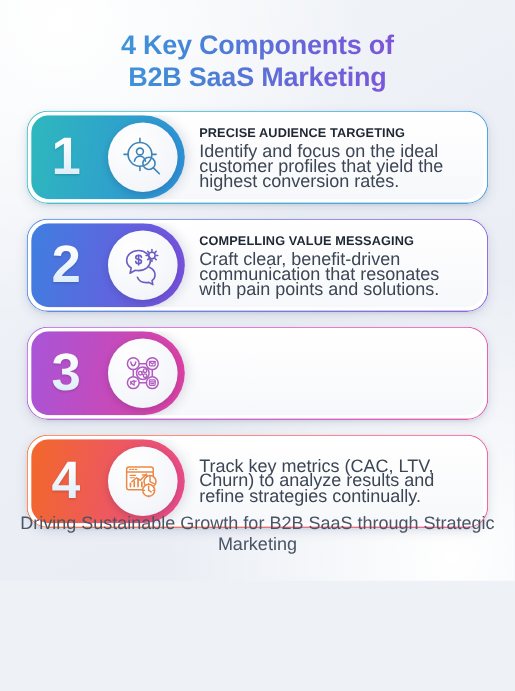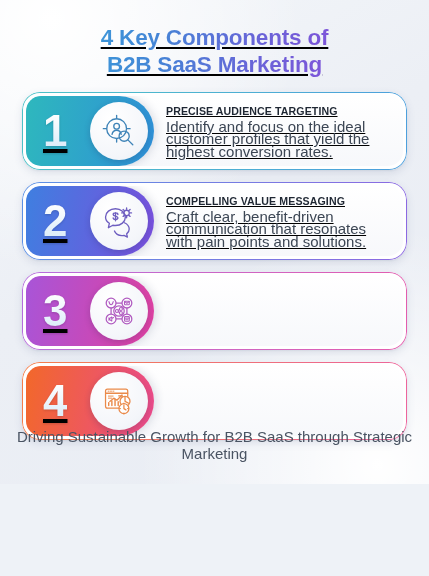--- a/index.html
+++ b/index.html
@@ -17,21 +17,20 @@
   #poster {
     position: relative;
     width: 429px;
     height: 484px;
     box-sizing: border-box;
     background:
       radial-gradient(circle at 12% 4%, #ffffff 0%, rgba(255,255,255,0) 42%),
       radial-gradient(circle at 88% 96%, #ffffff 0%, rgba(255,255,255,0) 40%),
       linear-gradient(150deg, #f4f7fa 0%, #eceff5 45%, #e9edf4 100%);
     overflow: hidden;
-    text-decoration: underline;
   }
 
   
   .title-wrap {
     padding: 24px 26px 0 26px;
     text-align: center;
   }
   .title {
     font-size: 22.5px;
     line-height: 27px;
@@ -264,20 +263,21 @@
               <path d="M23.6 17.4h4.6v4.4"></path>
               <circle cx="31.6" cy="24.4" r="6.3" fill="#ffffff"></circle>
               <path d="M31.6 18.1v6.3l4.6 2.4"></path>
               <circle cx="30.2" cy="33.6" r="6.3" fill="#ffffff"></circle>
               <path d="M30.2 29.6v4l2.6 1.6"></path>
               <path d="M30.2 26.6v1.4M36 33.6h-1.4M30.2 40.5v-1.4M24.6 33.6H26" stroke-width="1.2"></path>
             </svg>
           </span>
         </div>
         <div class="body">
+          <p class="card-desc">Track key metrics (CAC, LTV, Churn) to analyze results and refine strategies continually.</p>
         </div>
       </div>
     </div>
 
   </div>
 
   <div class="footer">Driving Sustainable Growth for B2B SaaS through Strategic Marketing</div>
 
 </div>
 

